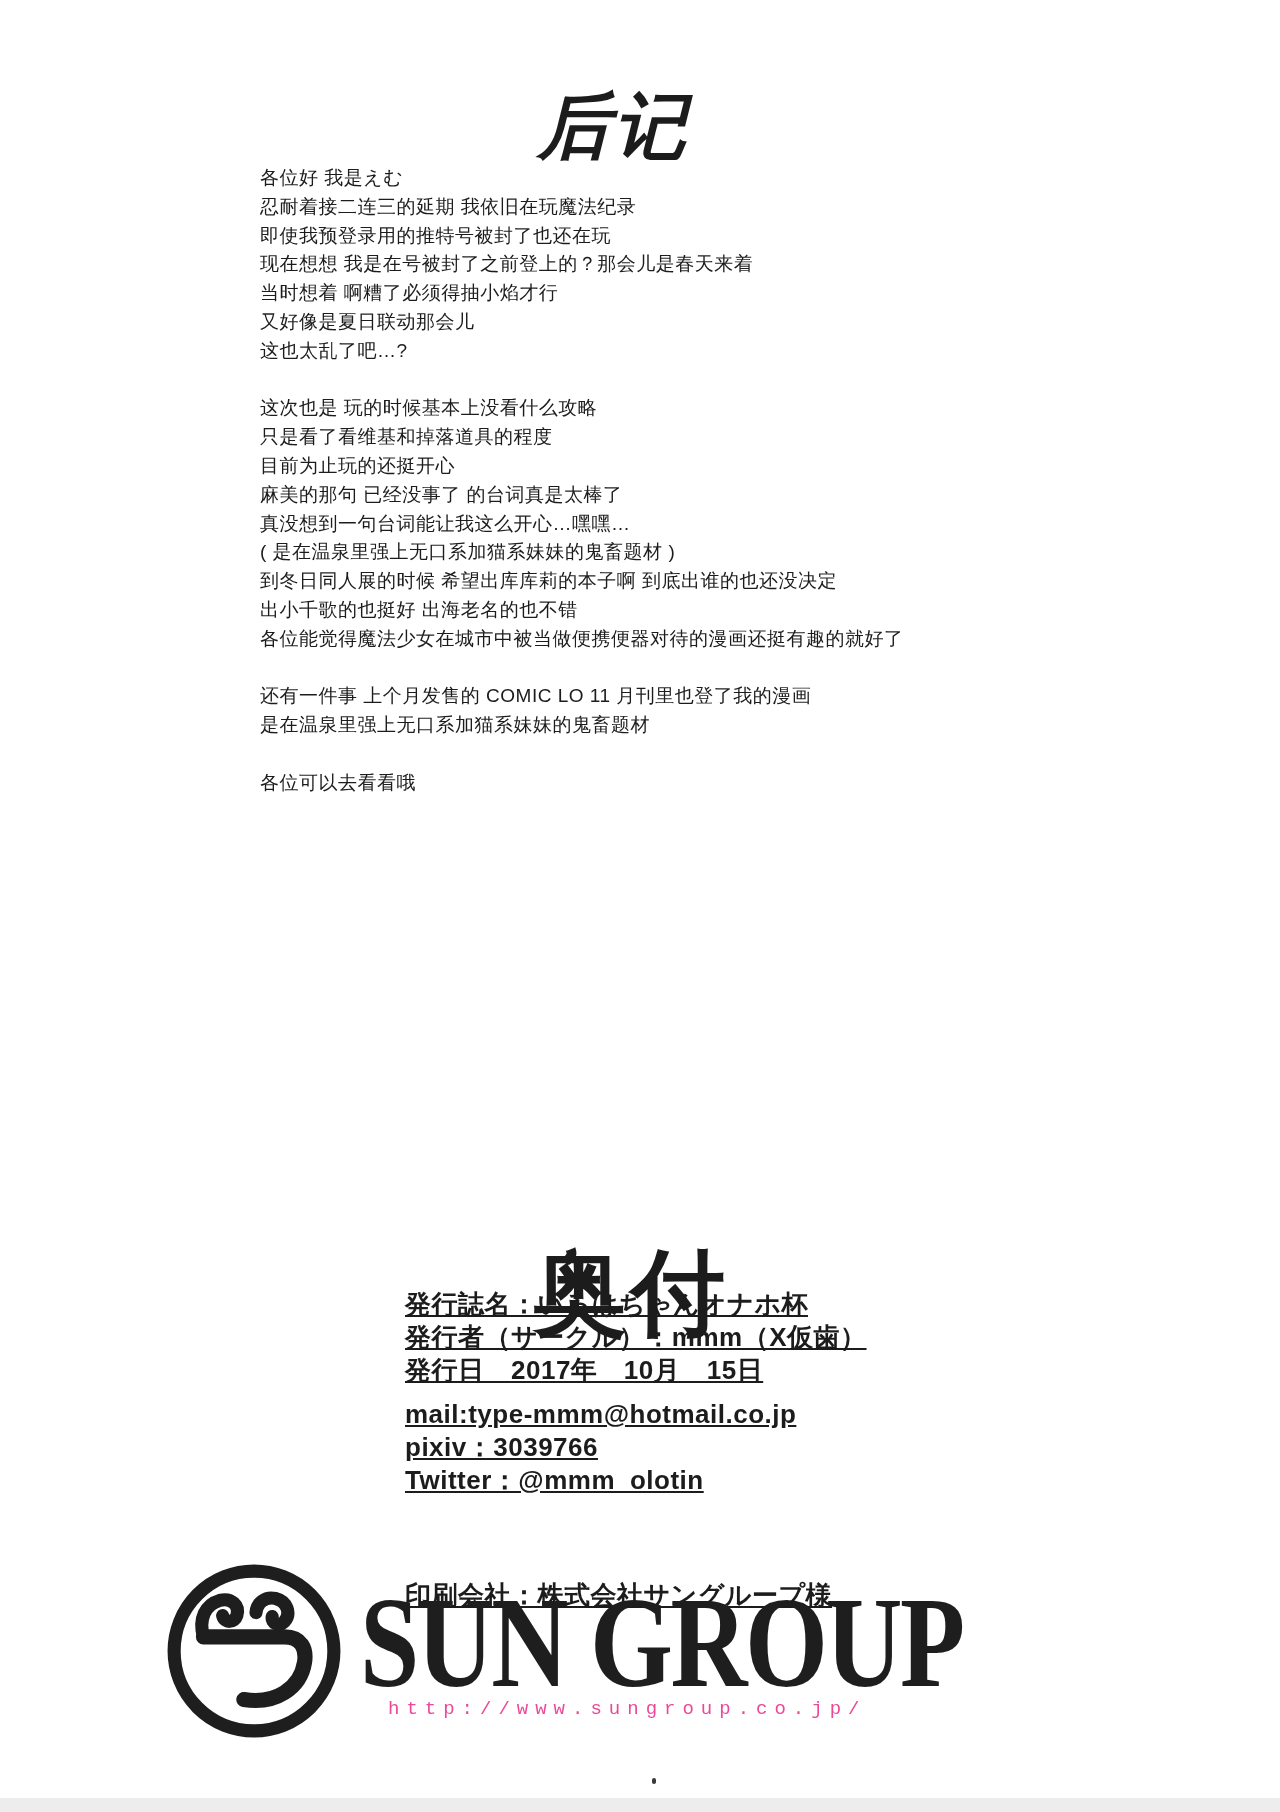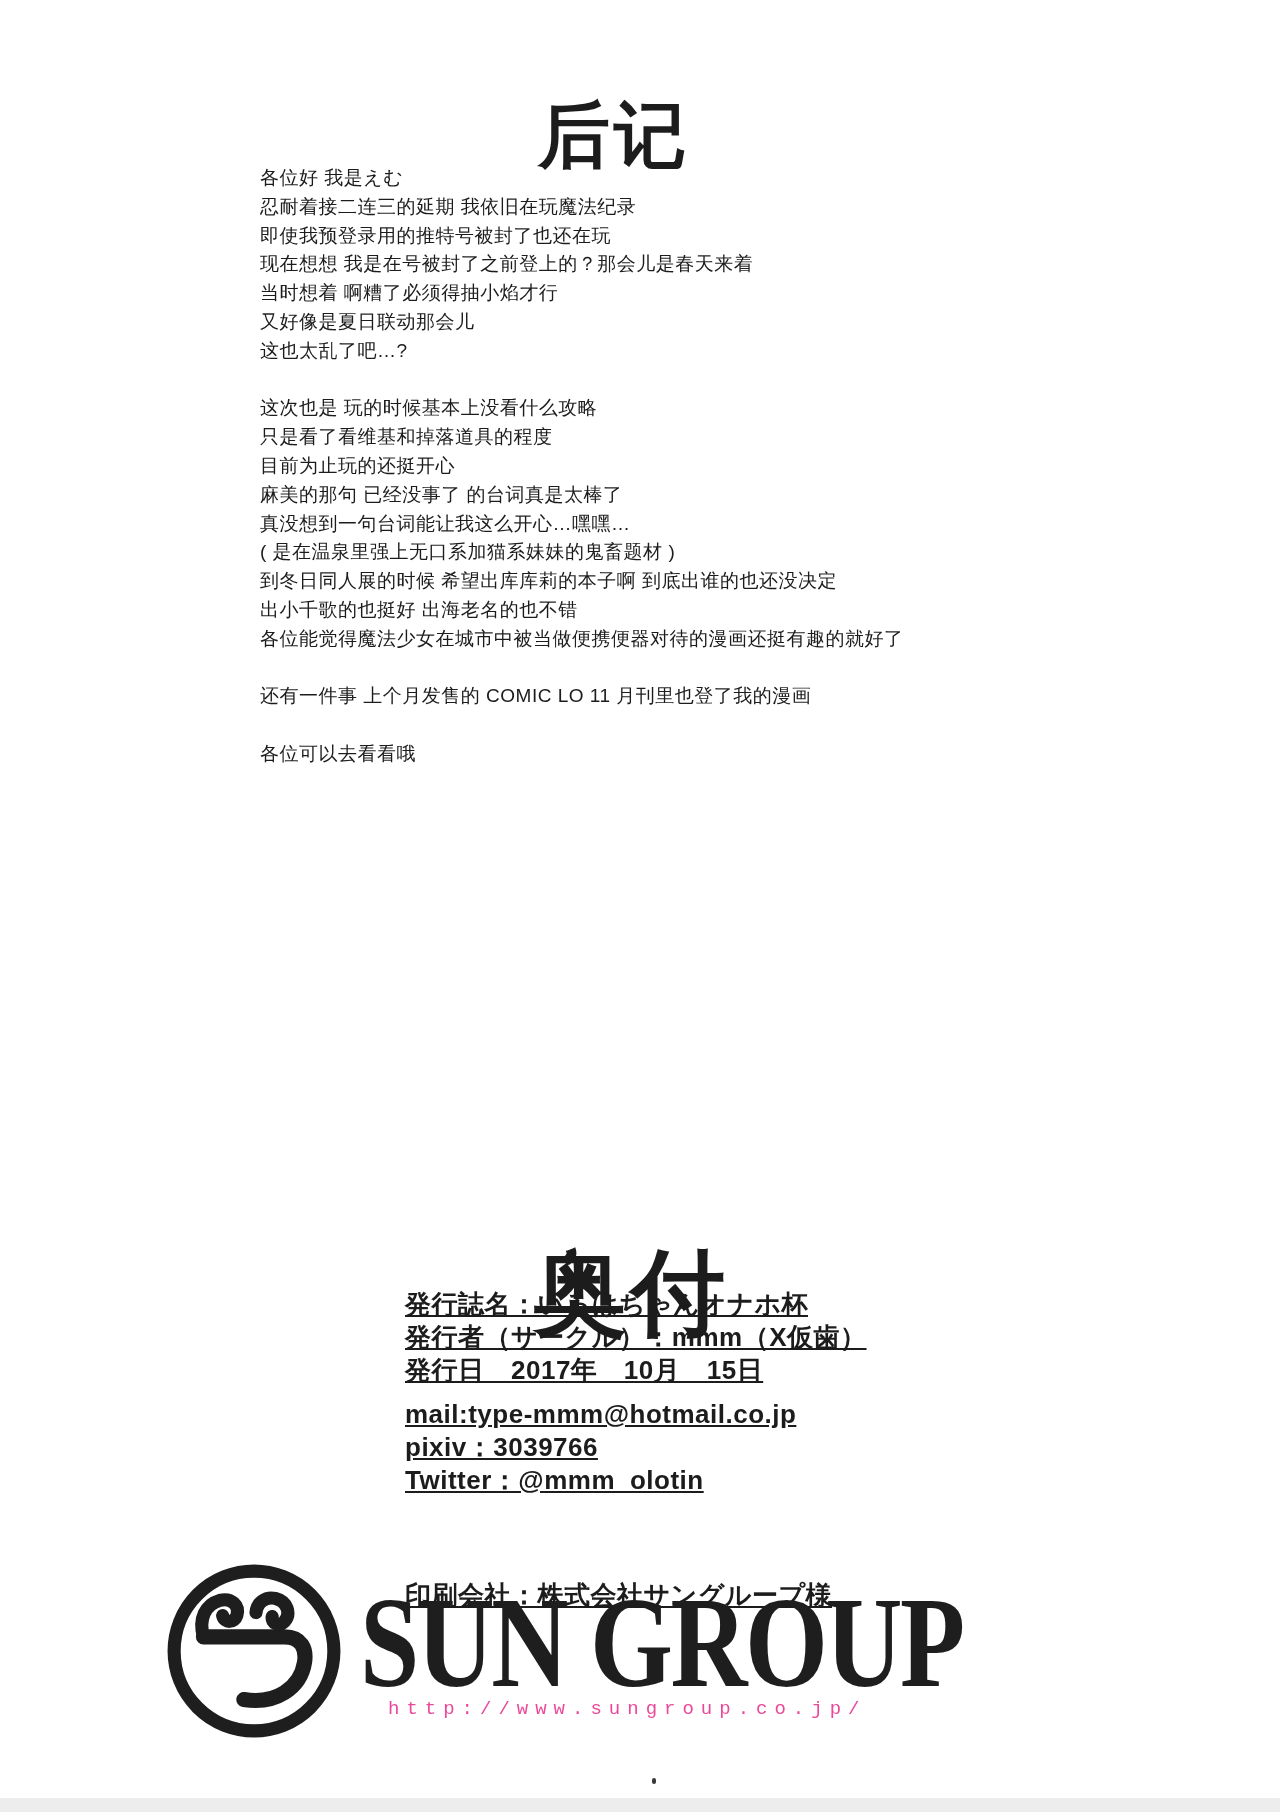--- a/index.html
+++ b/index.html
@@ -7,27 +7,28 @@
     position:relative;
     width:1280px;height:1812px;
     background:#ffffff;
     overflow:hidden;
     font-family:"Liberation Sans",sans-serif;
     color:#1c1c1c;
   }
   
   .afterword-title{
     position:absolute;
-    left:614px;top:51px;
+    left:614px;top:42px;
     transform:translateX(-50%);
     font-size:72px;
     font-weight:900;
     letter-spacing:4px;
     line-height:1;
     white-space:nowrap;
+    font-style:italic;
   }
   .afterword-body{
     position:absolute;
     left:260px;top:164px;
     width:860px;
     font-size:19px;
     font-weight:500;
     line-height:28.8px;
     letter-spacing:0.5px;
   }
@@ -119,20 +120,21 @@
     <div class="line">只是看了看维基和掉落道具的程度</div>
     <div class="line">目前为止玩的还挺开心</div>
     <div class="line">麻美的那句 已经没事了 的台词真是太棒了</div>
     <div class="line">真没想到一句台词能让我这么开心…嘿嘿…</div>
     <div class="line">( 是在温泉里强上无口系加猫系妹妹的鬼畜题材 )</div>
     <div class="line">到冬日同人展的时候 希望出库库莉的本子啊 到底出谁的也还没决定</div>
     <div class="line">出小千歌的也挺好 出海老名的也不错</div>
     <div class="line">各位能觉得魔法少女在城市中被当做便携便器对待的漫画还挺有趣的就好了</div>
     <div class="line"></div>
     <div class="line">还有一件事 上个月发售的 COMIC LO 11 月刊里也登了我的漫画</div>
+    <div class="line">是在温泉里强上无口系加猫系妹妹的鬼畜题材</div>
     <div class="line"></div>
     <div class="line">各位可以去看看哦</div>
   </div>
 
   <h2 class="colophon-title">奥付</h2>
 
   <div class="colophon-block pub-block">
     <div class="line">発行誌名：いろはちゃんオナホ杯</div>
     <div class="line">発行者（サークル）：mmm（X仮歯）</div>
     <div class="line">発行日　2017年　10月　15日</div>

